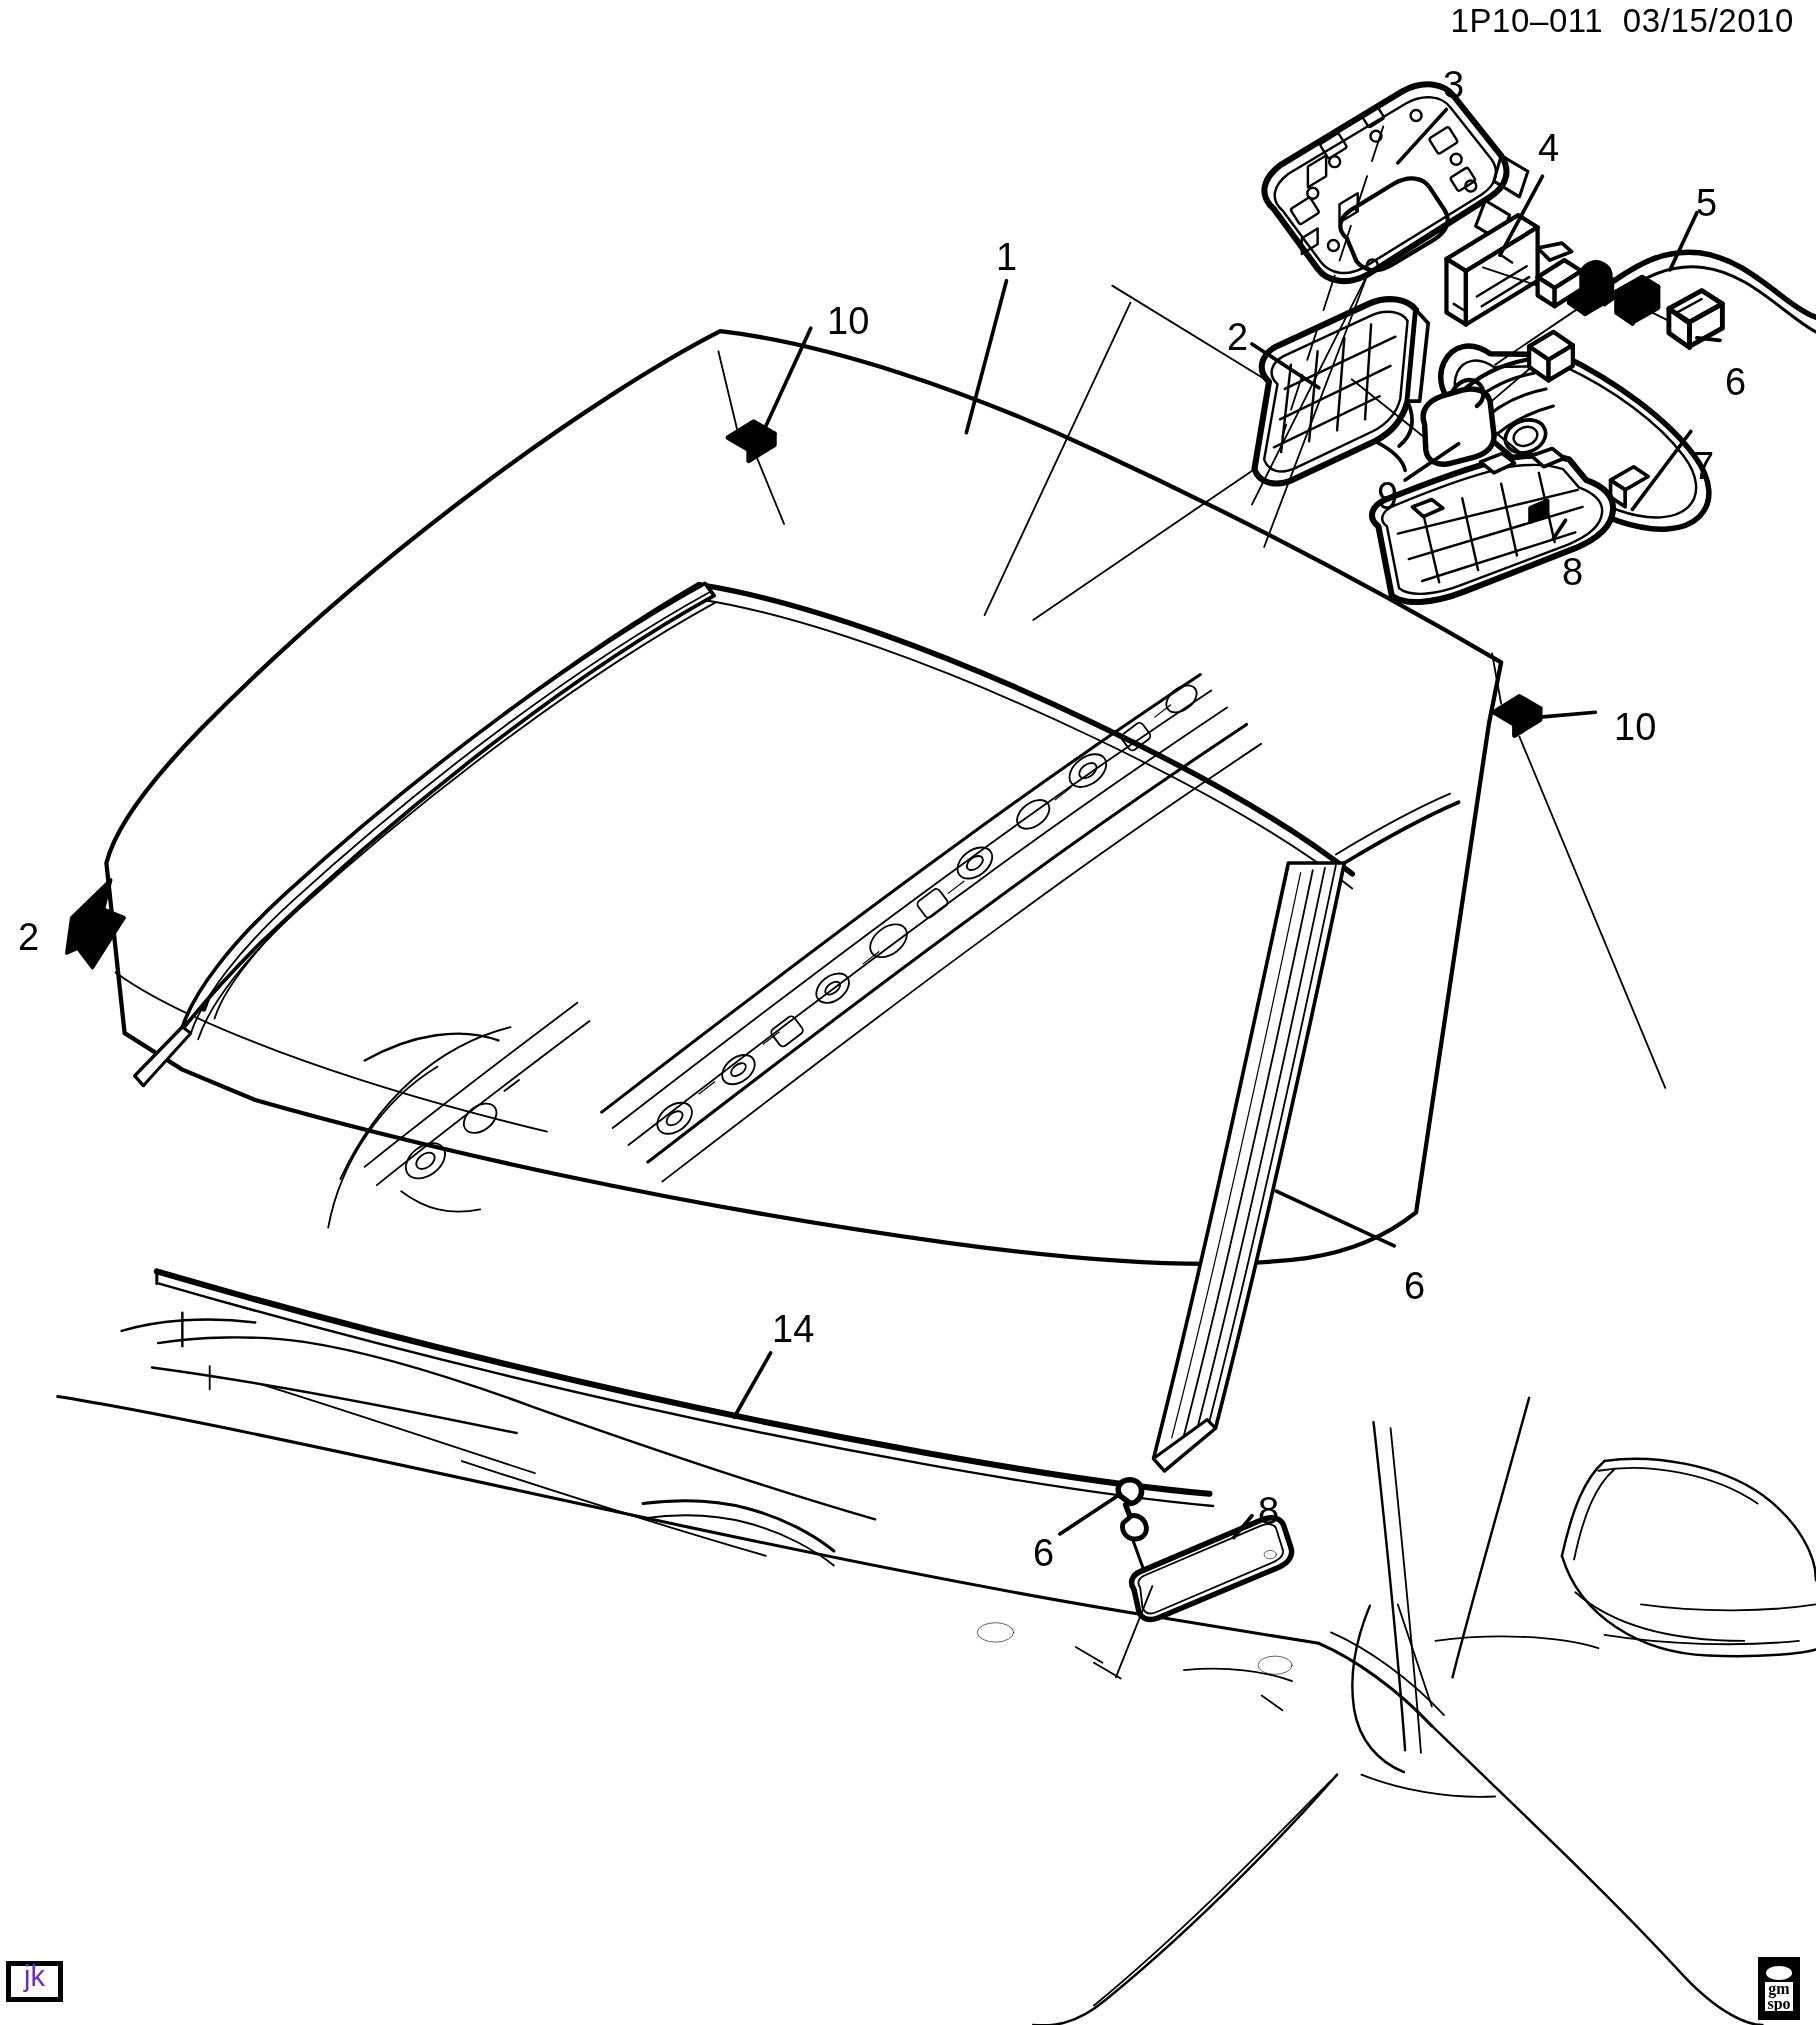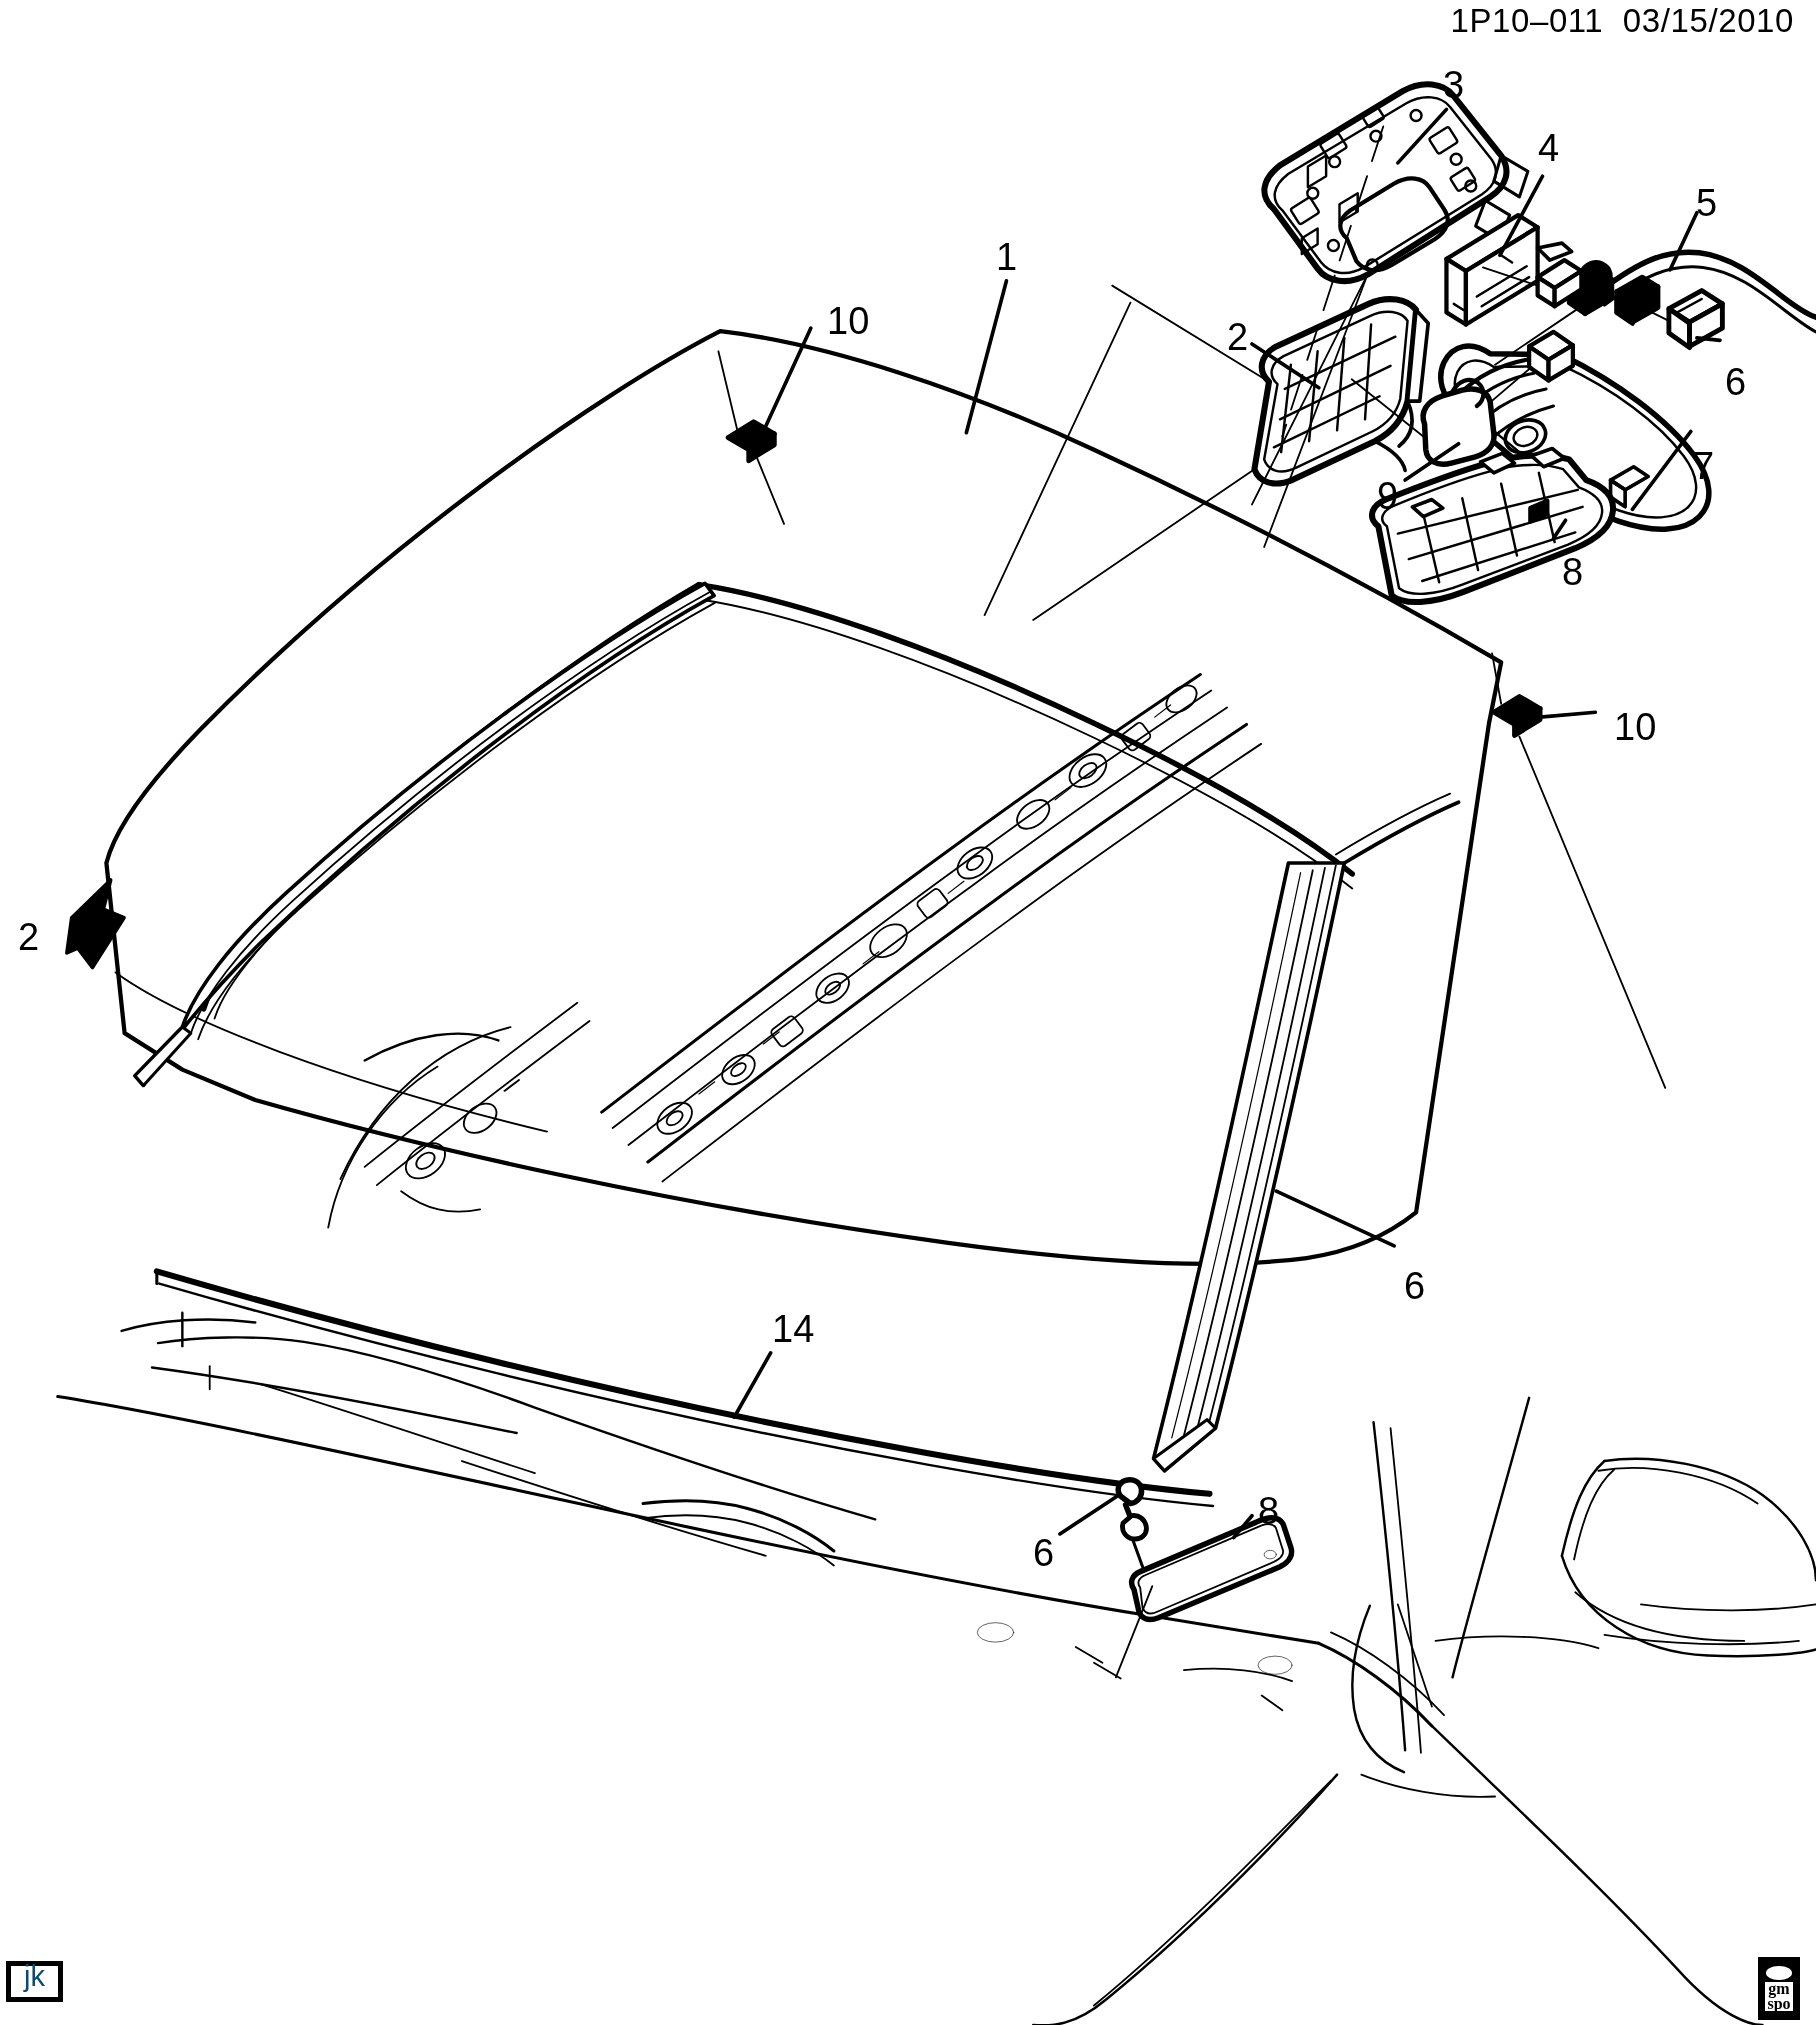--- a/index.html
+++ b/index.html
@@ -47,21 +47,21 @@
     border: 5.5px solid #000;
     background: #fff;
     box-sizing: border-box;
     display: flex;
     align-items: center;
     justify-content: center;
   }
   #initials-text {
     font-family: "Liberation Sans", sans-serif;
     font-size: 29px;
-    color: #0c4a6e;
+    color: #6d28d9;
     line-height: 1;
     padding-bottom: 11px;
   }
   #gm-logo {
     position: absolute;
     left: 1758px; top: 1957px;
     width: 42px; height: 63px;
     border: 3.6px solid #000;
     background: #000;
     box-sizing: border-box;

